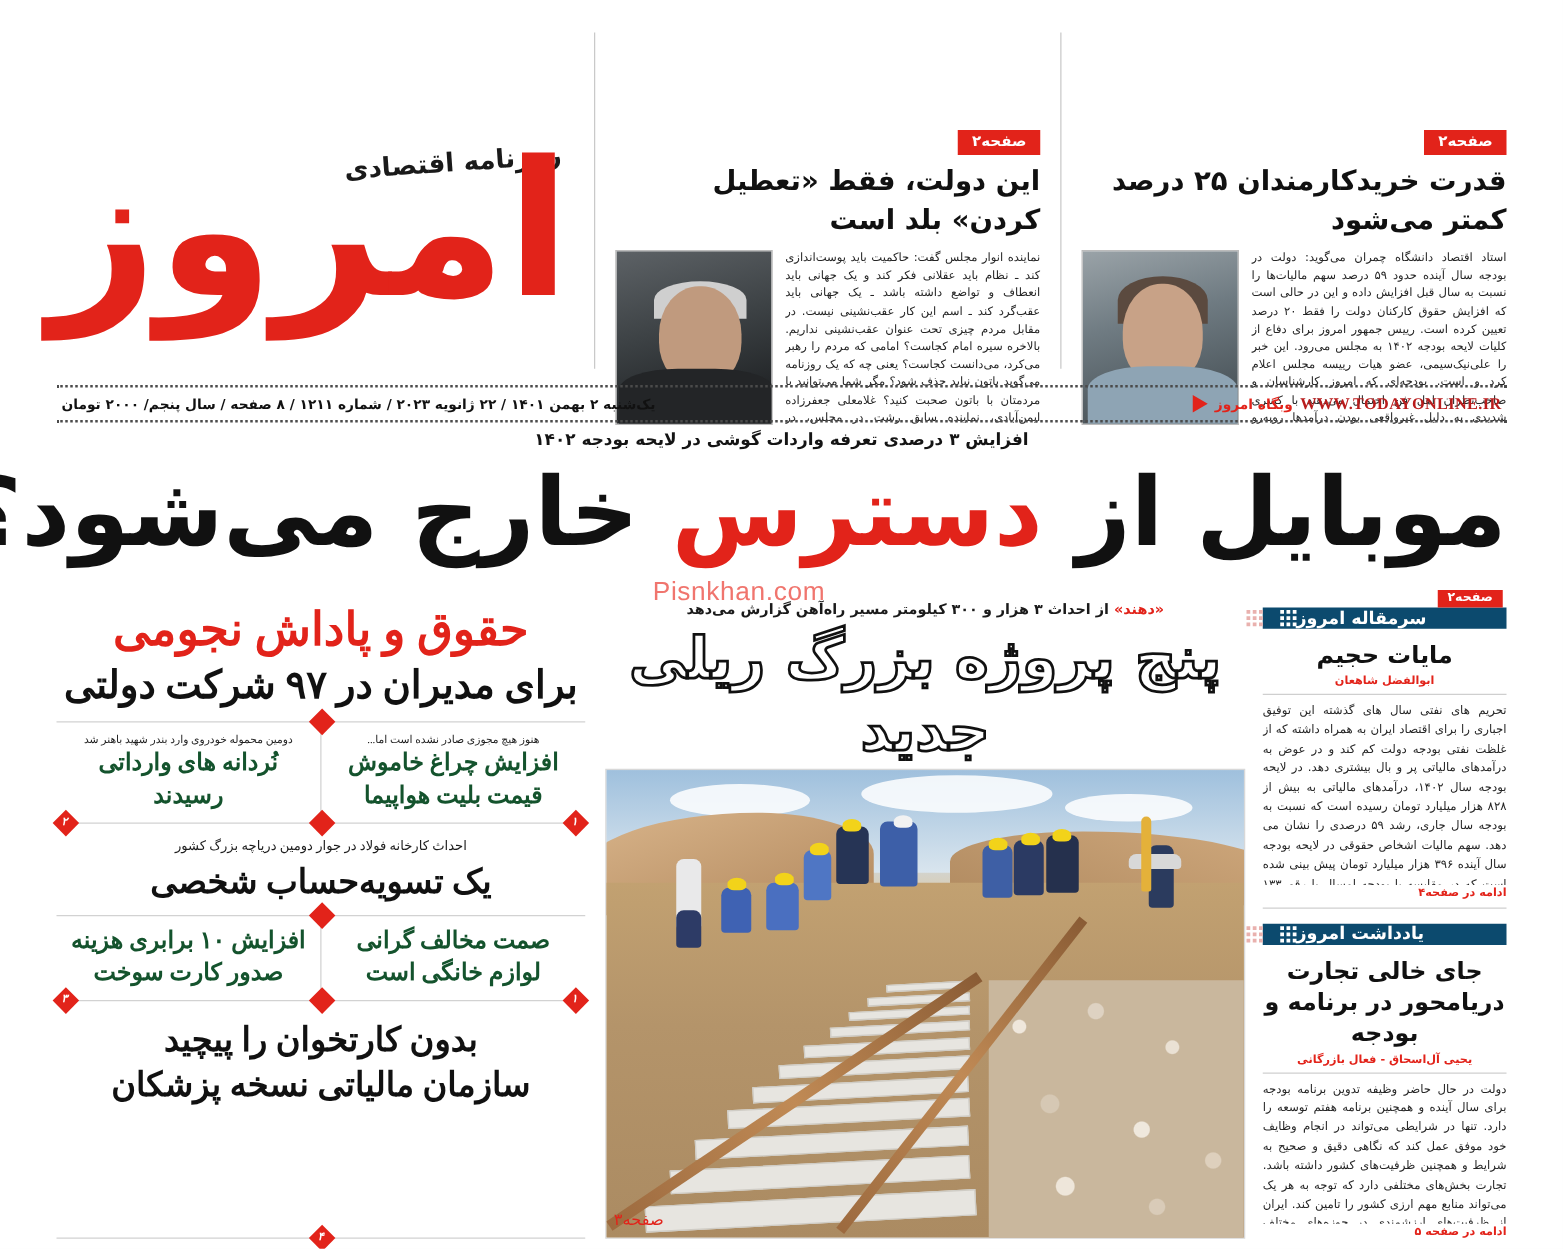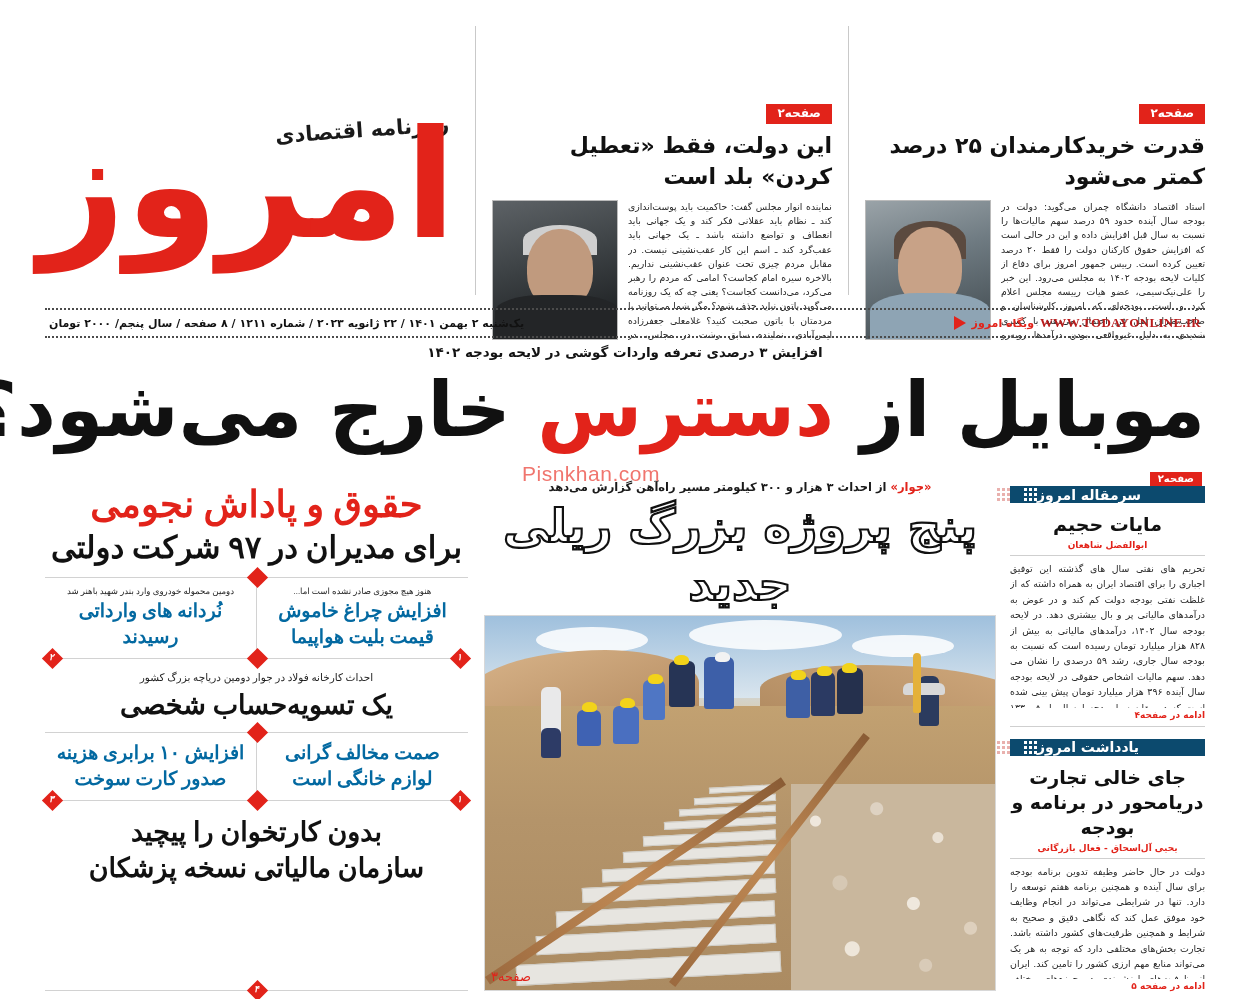--- a/index.html
+++ b/index.html
@@ -257,21 +257,21 @@
     font-size: 27px;
     line-height: 36px;
     font-weight: bold;
     color: #111;
     letter-spacing: -1px;
   }
   .hl-small {
     font-size: 19px;
     line-height: 26px;
     font-weight: bold;
-    color: #0369a1;
+    color: #14532d;
     letter-spacing: -0.6px;
   }
   .hl-small-kicker {
     font-size: 8.6px;
     color: #1d1d1d;
     line-height: 12px;
     margin-bottom: 1px;
   }
 
   .hrule {
@@ -600,21 +600,21 @@
       </div>
 
       <div class="hrule" style="margin-top:auto;">
         <span class="diamond center">
             <i class="dnum">۴</i>
           </span>
       </div>
     </div>
 
     <div class="col-center">
-      <div class="feature-kicker"><span class="q">«جوار»</span> <span>از احداث ۳ هزار و ۳۰۰ کیلومتر مسیر راه‌آهن گزارش می‌دهد</span></div>
+      <div class="feature-kicker"><span class="q">«دهند»</span> <span>از احداث ۳ هزار و ۳۰۰ کیلومتر مسیر راه‌آهن گزارش می‌دهد</span></div>
       <div class="feature-title">پنج پروژه بزرگ ریلی جدید</div>
       <div class="feature-photo">
         <div class="sky"></div>
         <div class="cloud" style="left:10%;top:3%;width:22%;height:7%;"></div>
         <div class="cloud" style="left:40%;top:1%;width:30%;height:8%;"></div>
         <div class="cloud" style="left:72%;top:5%;width:20%;height:6%;"></div>
         <div class="hillL"></div>
         <div class="hillR"></div>
         <div class="ground"></div>
         <div class="ballast"></div>

